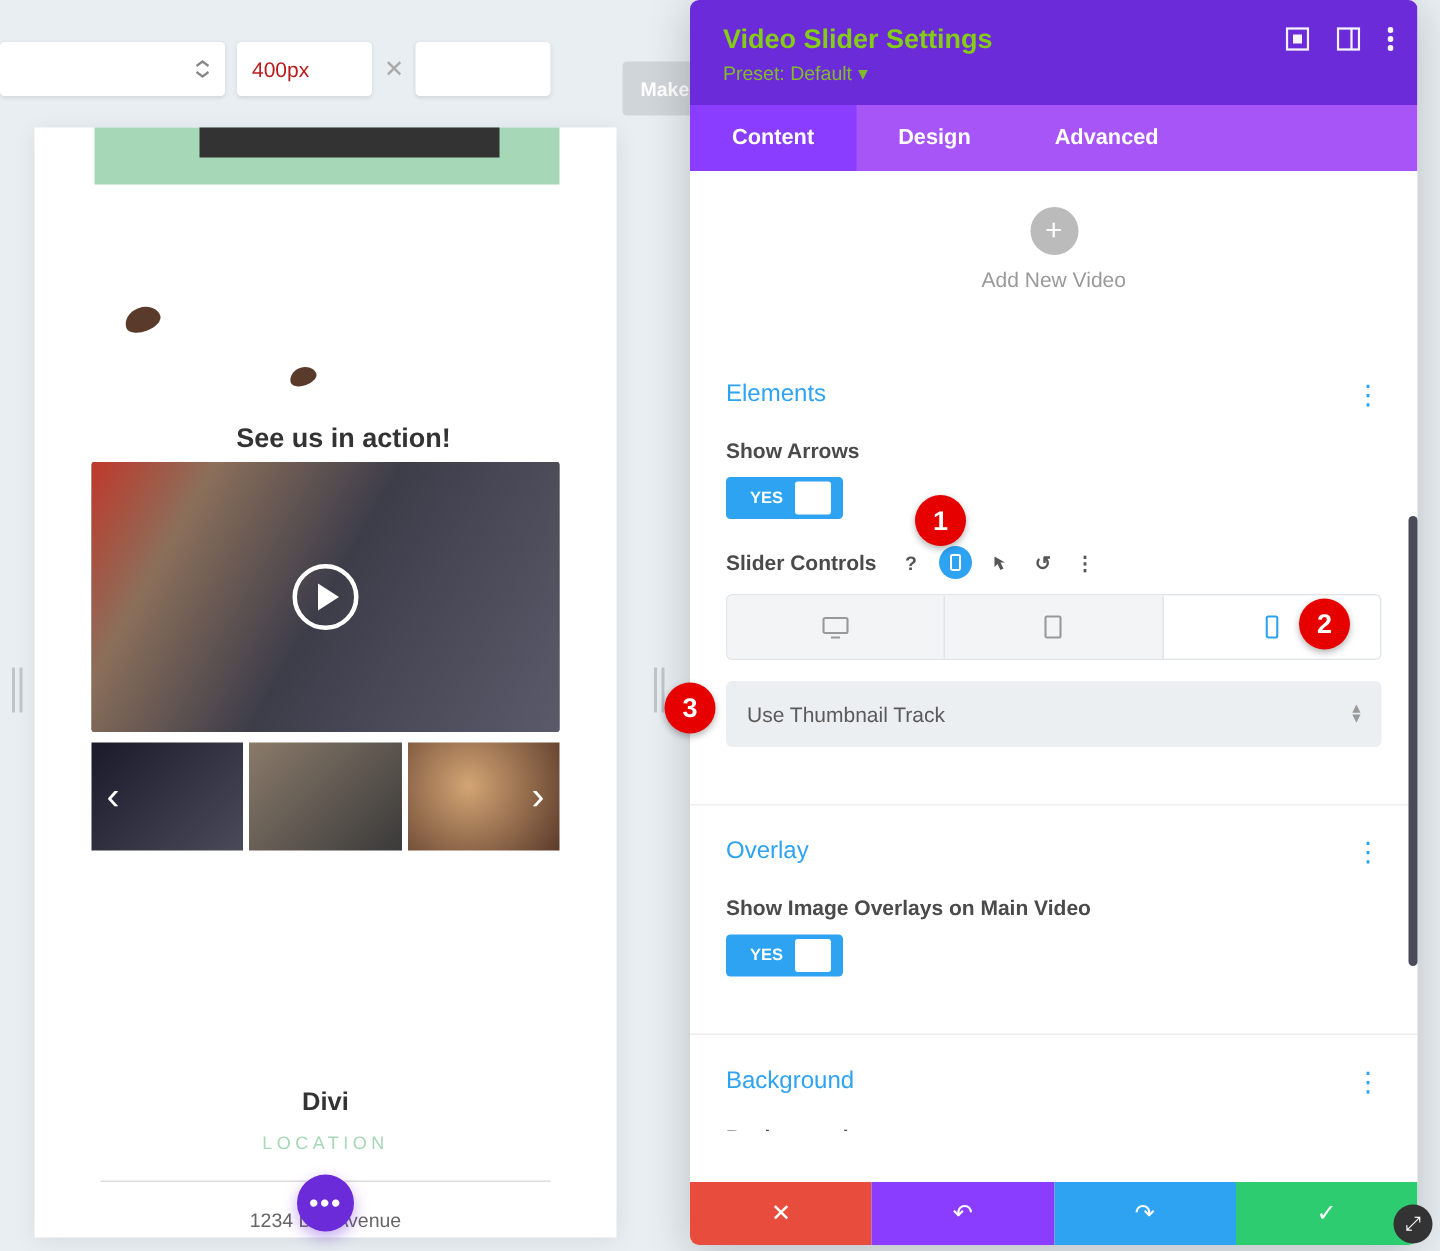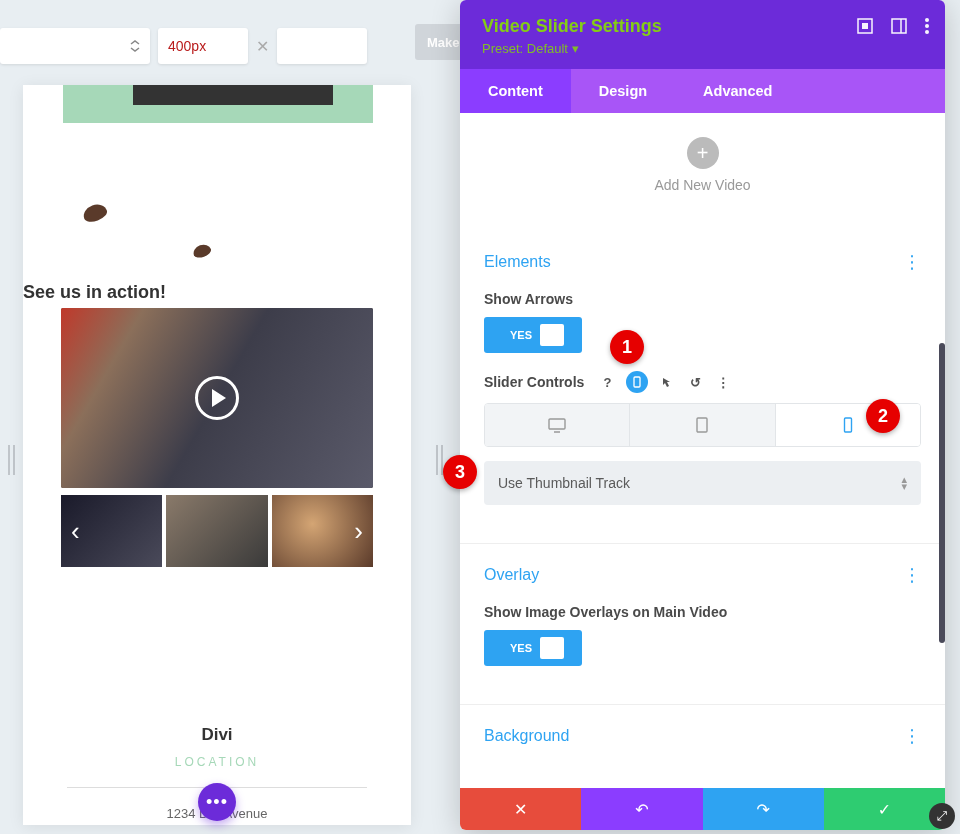--- a/index.html
+++ b/index.html
@@ -4,27 +4,27 @@
 <style>
 * { box-sizing: border-box; margin: 0; padding: 0; }
 body { font-family: -apple-system, BlinkMacSystemFont, "Segoe UI", Helvetica, Arial, sans-serif; background: #e8eef2; width: 960px; height: 834px; overflow: hidden; position: relative; }
 
 
 .topbar { position: absolute; top: 28px; left: 0; width: 420px; height: 36px; display: flex; align-items: center; gap: 8px; padding-left: 0; }
 .tb-select { width: 150px; height: 36px; background: #fff; border-radius: 3px; box-shadow: 0 1px 3px rgba(0,0,0,0.1); display: flex; align-items: center; justify-content: flex-end; padding: 0 10px; color: #888; font-size: 13px; }
 .tb-input { width: 90px; height: 36px; background: #fff; border-radius: 3px; box-shadow: 0 1px 3px rgba(0,0,0,0.1); display: flex; align-items: center; padding: 0 10px; color: #b91c1c; font-size: 14px; }
 .tb-x { color: #aaa; font-size: 16px; }
 .tb-empty { width: 90px; height: 36px; background: #fff; border-radius: 3px; box-shadow: 0 1px 3px rgba(0,0,0,0.1); }
-.tb-make { position: absolute; left: 415px; top: 24px; height: 36px; background: #d0d5da; color: #fff; font-weight: 600; font-size: 13px; border-radius: 3px; padding: 0 12px; display: flex; align-items: center; }
+.tb-make { position: absolute; left: 415px; top: 41px; height: 36px; background: #d0d5da; color: #fff; font-weight: 600; font-size: 13px; border-radius: 3px; padding: 0 12px; display: flex; align-items: center; }
 
 
 .preview-card { position: absolute; left: 23px; top: 85px; width: 388px; height: 740px; background: #fff; box-shadow: 0 2px 15px rgba(0,0,0,0.08); }
 .pv-greenblock { position: absolute; top: 0; left: 40px; width: 310px; height: 38px; background: #a6d8b8; }
 .pv-blackbar { position: absolute; top: 0; left: 70px; width: 200px; height: 20px; background: #333; }
-.pv-heading { position: absolute; top: 197px; left: 0; width: 100%; text-align: left; font-weight: 700; font-size: 18px; color: #333; }
+.pv-heading { position: absolute; top: 197px; left: 12px; width: 100%; text-align: center; font-weight: 700; font-size: 18px; color: #333; }
 .pv-video { position: absolute; top: 223px; left: 38px; width: 312px; height: 180px; background: linear-gradient(135deg, #5a4a3a, #2a2a2a); border-radius: 2px; overflow: hidden; }
 .pv-video::before { content: ""; position: absolute; inset: 0; background: linear-gradient(120deg, #c0392b 0%, #8b6f5a 20%, #3d3d4a 50%, #5a5a6a 100%); }
 .pv-play { position: absolute; top: 50%; left: 50%; transform: translate(-50%,-50%); width: 44px; height: 44px; border: 3px solid #fff; border-radius: 50%; display: flex; align-items: center; justify-content: center; }
 .pv-play::after { content: ""; border-left: 14px solid #fff; border-top: 9px solid transparent; border-bottom: 9px solid transparent; margin-left: 4px; }
 .pv-thumbs { position: absolute; top: 410px; left: 38px; width: 312px; height: 72px; display: flex; gap: 4px; }
 .thumb { flex: 1; background: #3a3a3a; position: relative; }
 .thumb.t1 { background: linear-gradient(135deg, #1a1a2a, #4a4a5a); }
 .thumb.t2 { background: linear-gradient(135deg, #8a7a6a, #3a3a3a); }
 .thumb.t3 { background: radial-gradient(circle at 40% 40%, #d4a574, #5a3a2a); }
 .arr { position: absolute; top: 50%; transform: translateY(-50%); color: #fff; font-size: 26px; font-weight: 300; }
@@ -66,21 +66,21 @@
 .addnew-lbl { color: #999; font-size: 14px; }
 
 .section { padding: 20px 24px; border-top: 1px solid #eee; position: relative; }
 .section.first { border-top: none; padding-top: 28px; }
 .sec-hdr { display: flex; justify-content: space-between; align-items: center; margin-bottom: 18px; }
 .sec-title { color: #2ea3f2; font-size: 16px; font-weight: 400; }
 .sec-more { color: #2ea3f2; font-size: 18px; cursor: pointer; }
 
 .fld { margin-bottom: 18px; }
 .fld-lbl { font-size: 14px; color: #4a4a4a; font-weight: 600; margin-bottom: 10px; display: flex; align-items: center; gap: 8px; }
-.toggle { display: inline-flex; align-items: center; background: #2ea3f2; border-radius: 3px; padding: 18px; height: 28px; cursor:pointer; }
+.toggle { display: inline-flex; align-items: center; background: #2ea3f2; border-radius: 3px; padding: 8px; height: 28px; cursor:pointer; }
 .toggle-yes { color: #fff; font-size: 11px; font-weight: 700; padding: 0 8px; }
 .toggle-knob { width: 24px; height: 22px; background: #fff; border-radius: 2px; }
 
 .ctrl-icons { display: inline-flex; align-items: center; gap: 10px; margin-left: 6px; }
 .ctrl-icons .ci { width: 18px; height: 18px; display: inline-flex; align-items: center; justify-content: center; color: #555; cursor:pointer; font-size: 13px; }
 .ci.active { background: #2ea3f2; color: #fff; border-radius: 50%; width: 22px; height: 22px; }
 
 .devtabs { display: flex; border: 1px solid #e2e5e8; border-radius: 4px; overflow: hidden; margin-bottom: 14px; }
 .devtab { flex: 1; height: 42px; display: flex; align-items: center; justify-content: center; color: #888; cursor: pointer; background: #f2f4f6; border-right: 1px solid #e2e5e8; }
 .devtab:last-child { border-right: none; }

